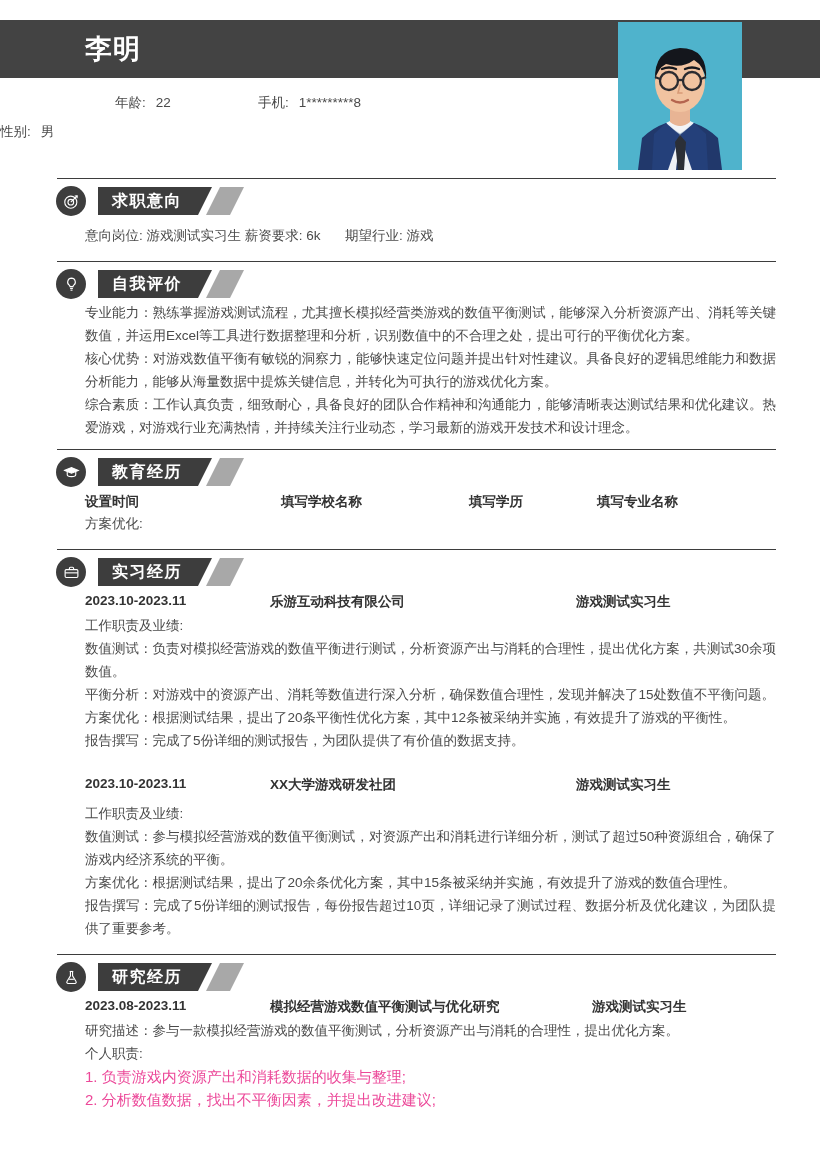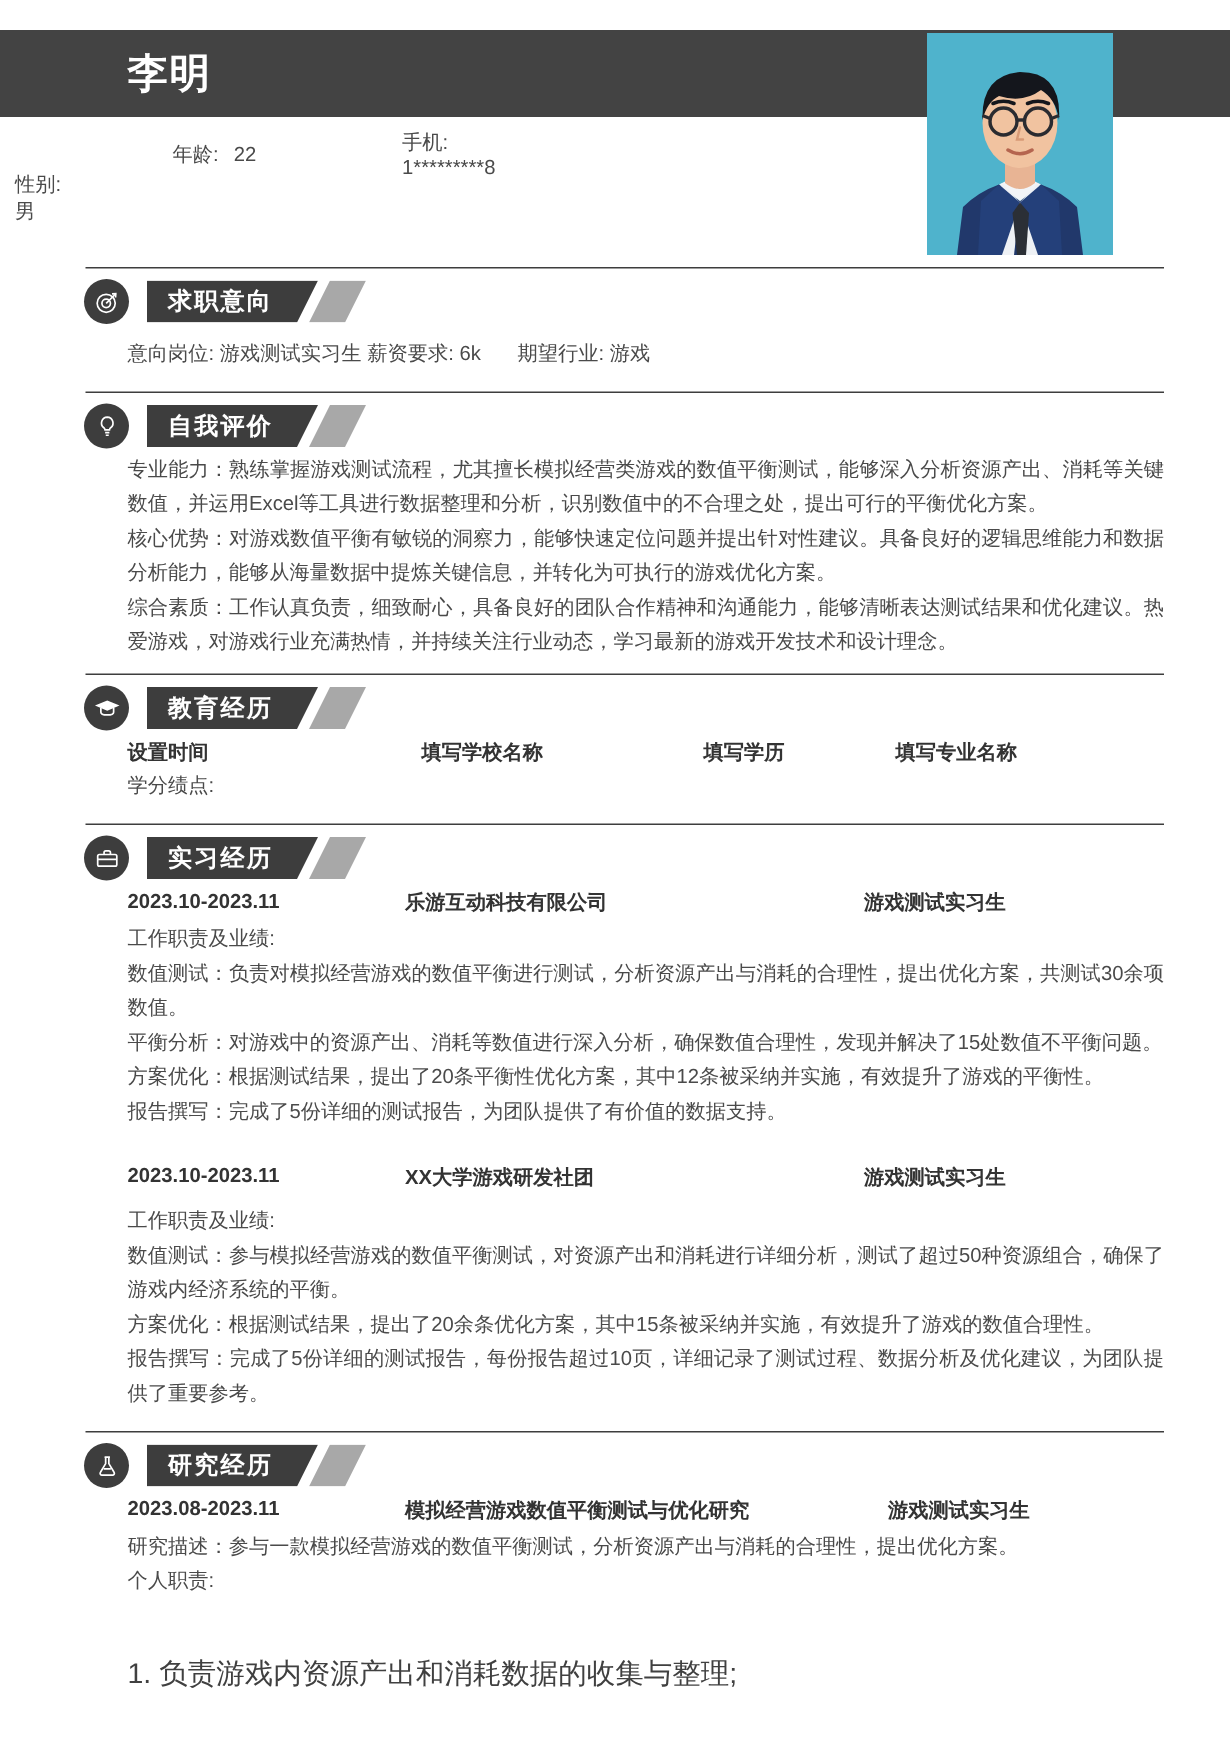--- a/index.html
+++ b/index.html
@@ -31,21 +31,21 @@
   }
   .photo svg { display:block; width:124px; height:148px; }
 
   .contact {
     position:absolute; left:0; top:88px; width:600px;
     font-size:13.5px; color:#4a4a4a;
   }
   .contact-row { display:flex; height:29px; align-items:center; }
   .c-cell { display:flex; align-items:baseline; }
   .c-cell.first { width:258px; padding-left:115px; }
-  .c-cell.second { padding-left:0px;flex-direction:column; }
+  .c-cell.second { padding-left:0px; }
   .c-label { color:#4a4a4a; white-space:nowrap; }
   .c-value { color:#4a4a4a; margin-left:10px; white-space:nowrap; }
 
   
   .section { padding:0 12px 0 0; }
   .sec-head {
     position:relative; height:34px; margin:0 0 0 0;
   }
   .sec-rule {
     position:absolute; left:57px; right:32px; top:0px;
@@ -99,21 +99,21 @@
     margin-top:4px; margin-bottom:3px;
   }
   .exp-date { width:185px; }
   .exp-org  { width:306px; }
   .exp-role { width:auto; }
 
   .exp-head.research .exp-date { width:185px; }
   .exp-head.research .exp-org  { width:322px; }
 
   .sub-label { font-size:13.5px; line-height:23px; color:#4a4a4a; }
-  .list-item { font-size:19px; line-height:23px; color:#404040;margin-top:40px; }
+  .list-item { font-size:15px; line-height:23px; color:#ec4899; }
 
   .s-gap-lg { height:14px; }
   .s-gap-md { height:10px; }
   .s-gap-sm { height:5px; }
 </style>
 </head>
 <body>
 
 <div class="header-wrap">
   <div class="header-bar"></div>
@@ -248,21 +248,21 @@
     </div>
     <div class="sec-slant" style="left:206px;"></div>
   </div>
   <div class="sec-body">
     <div class="edu-head">
       <div class="col1">设置时间</div>
       <div class="col2">填写学校名称</div>
       <div class="col3">填写学历</div>
       <div class="col4">填写专业名称</div>
     </div>
-    <div class="edu-line">学分绩点:</div>
+    <div class="edu-line">方案优化:</div>
   </div>
 </div>
 
 <div class="s-gap-lg"></div>
 
 <div class="section">
   <div class="sec-head">
     <div class="sec-rule"></div>
     <div class="sec-icon">
       <svg viewBox="0 0 24 24">

